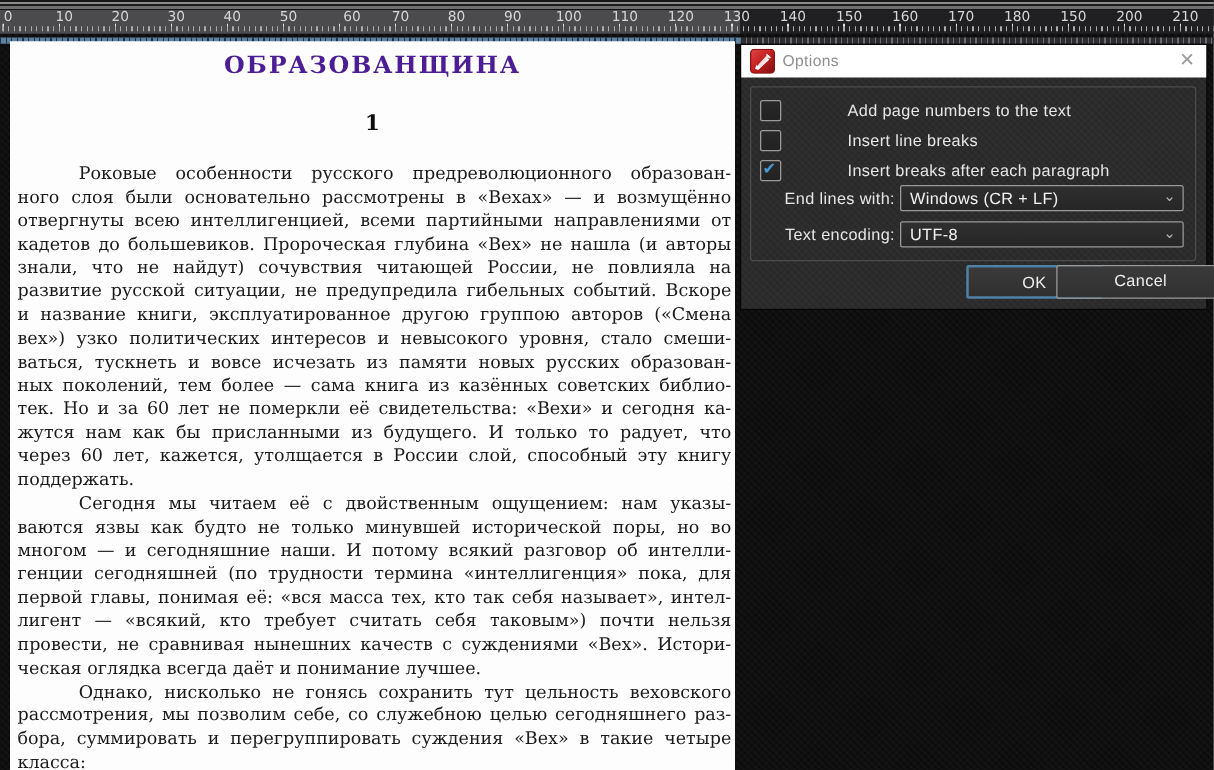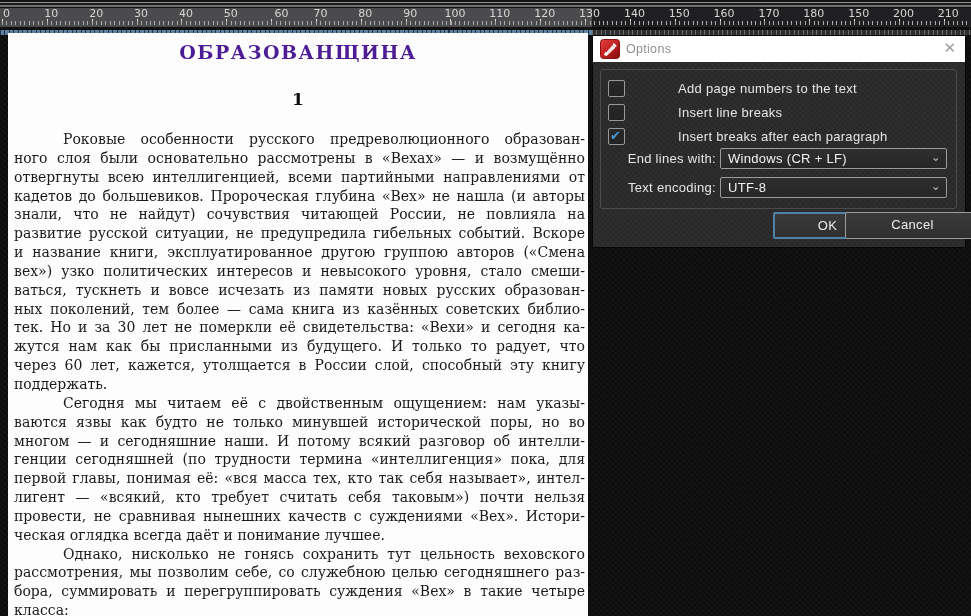--- a/index.html
+++ b/index.html
@@ -169,21 +169,21 @@
       <div class="tline first">Роковые особенности русского предреволюционного образован-</div>
       <div class="tline">ного слоя были основательно рассмотрены в «Вехах» — и возмущённо</div>
       <div class="tline">отвергнуты всею интеллигенцией, всеми партийными направлениями от</div>
       <div class="tline">кадетов до большевиков. Пророческая глубина «Вех» не нашла (и авторы</div>
       <div class="tline">знали, что не найдут) сочувствия читающей России, не повлияла на</div>
       <div class="tline">развитие русской ситуации, не предупредила гибельных событий. Вскоре</div>
       <div class="tline">и название книги, эксплуатированное другою группою авторов («Смена</div>
       <div class="tline">вех») узко политических интересов и невысокого уровня, стало смеши-</div>
       <div class="tline">ваться, тускнеть и вовсе исчезать из памяти новых русских образован-</div>
       <div class="tline">ных поколений, тем более — сама книга из казённых советских библио-</div>
-      <div class="tline">тек. Но и за 30 лет не померкли её свидетельства: «Вехи» и сегодня ка-</div>
+      <div class="tline">тек. Но и за 60 лет не померкли её свидетельства: «Вехи» и сегодня ка-</div>
       <div class="tline">жутся нам как бы присланными из будущего. И только то радует, что</div>
       <div class="tline">через 60 лет, кажется, утолщается в России слой, способный эту книгу</div>
       <div class="tline last">поддержать.</div>
       <div class="tline first">Сегодня мы читаем её с двойственным ощущением: нам указы-</div>
       <div class="tline">ваются язвы как будто не только минувшей исторической поры, но во</div>
       <div class="tline">многом — и сегодняшние наши. И потому всякий разговор об интелли-</div>
       <div class="tline">генции сегодняшней (по трудности термина «интеллигенция» пока, для</div>
       <div class="tline">первой главы, понимая её: «вся масса тех, кто так себя называет», интел-</div>
       <div class="tline">лигент — «всякий, кто требует считать себя таковым») почти нельзя</div>
       <div class="tline">провести, не сравнивая нынешних качеств с суждениями «Вех». Истори-</div>

